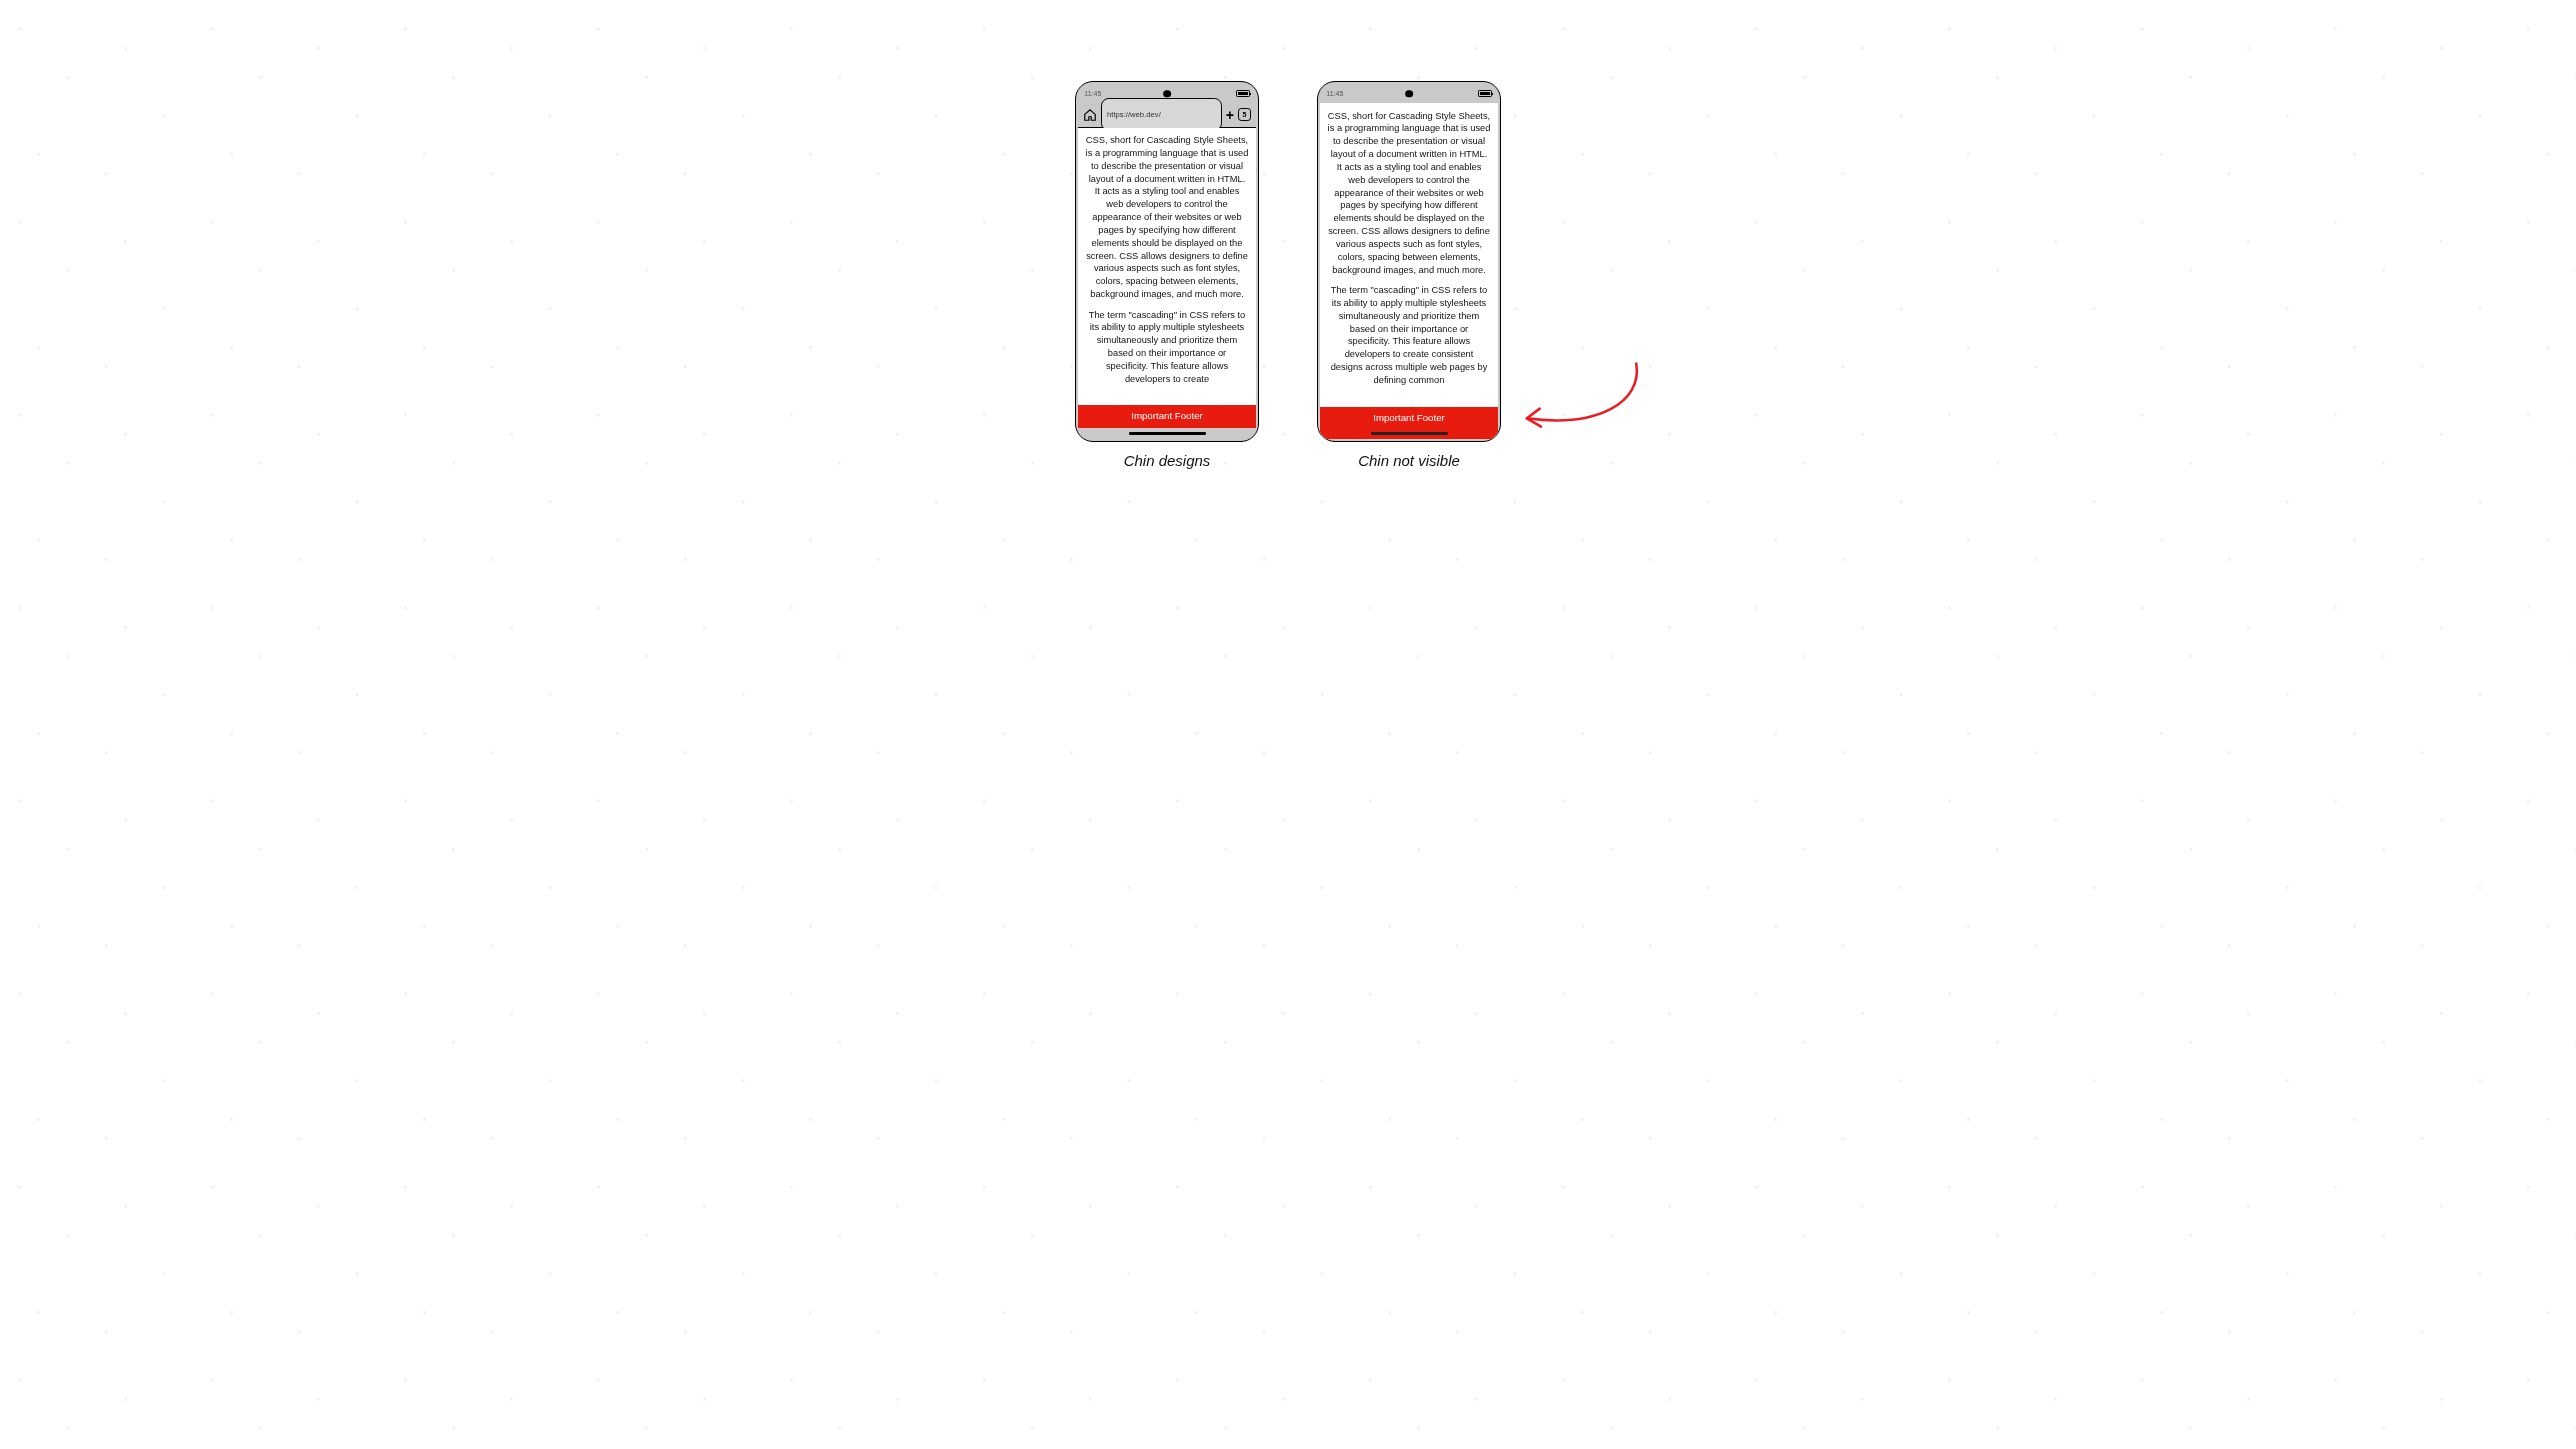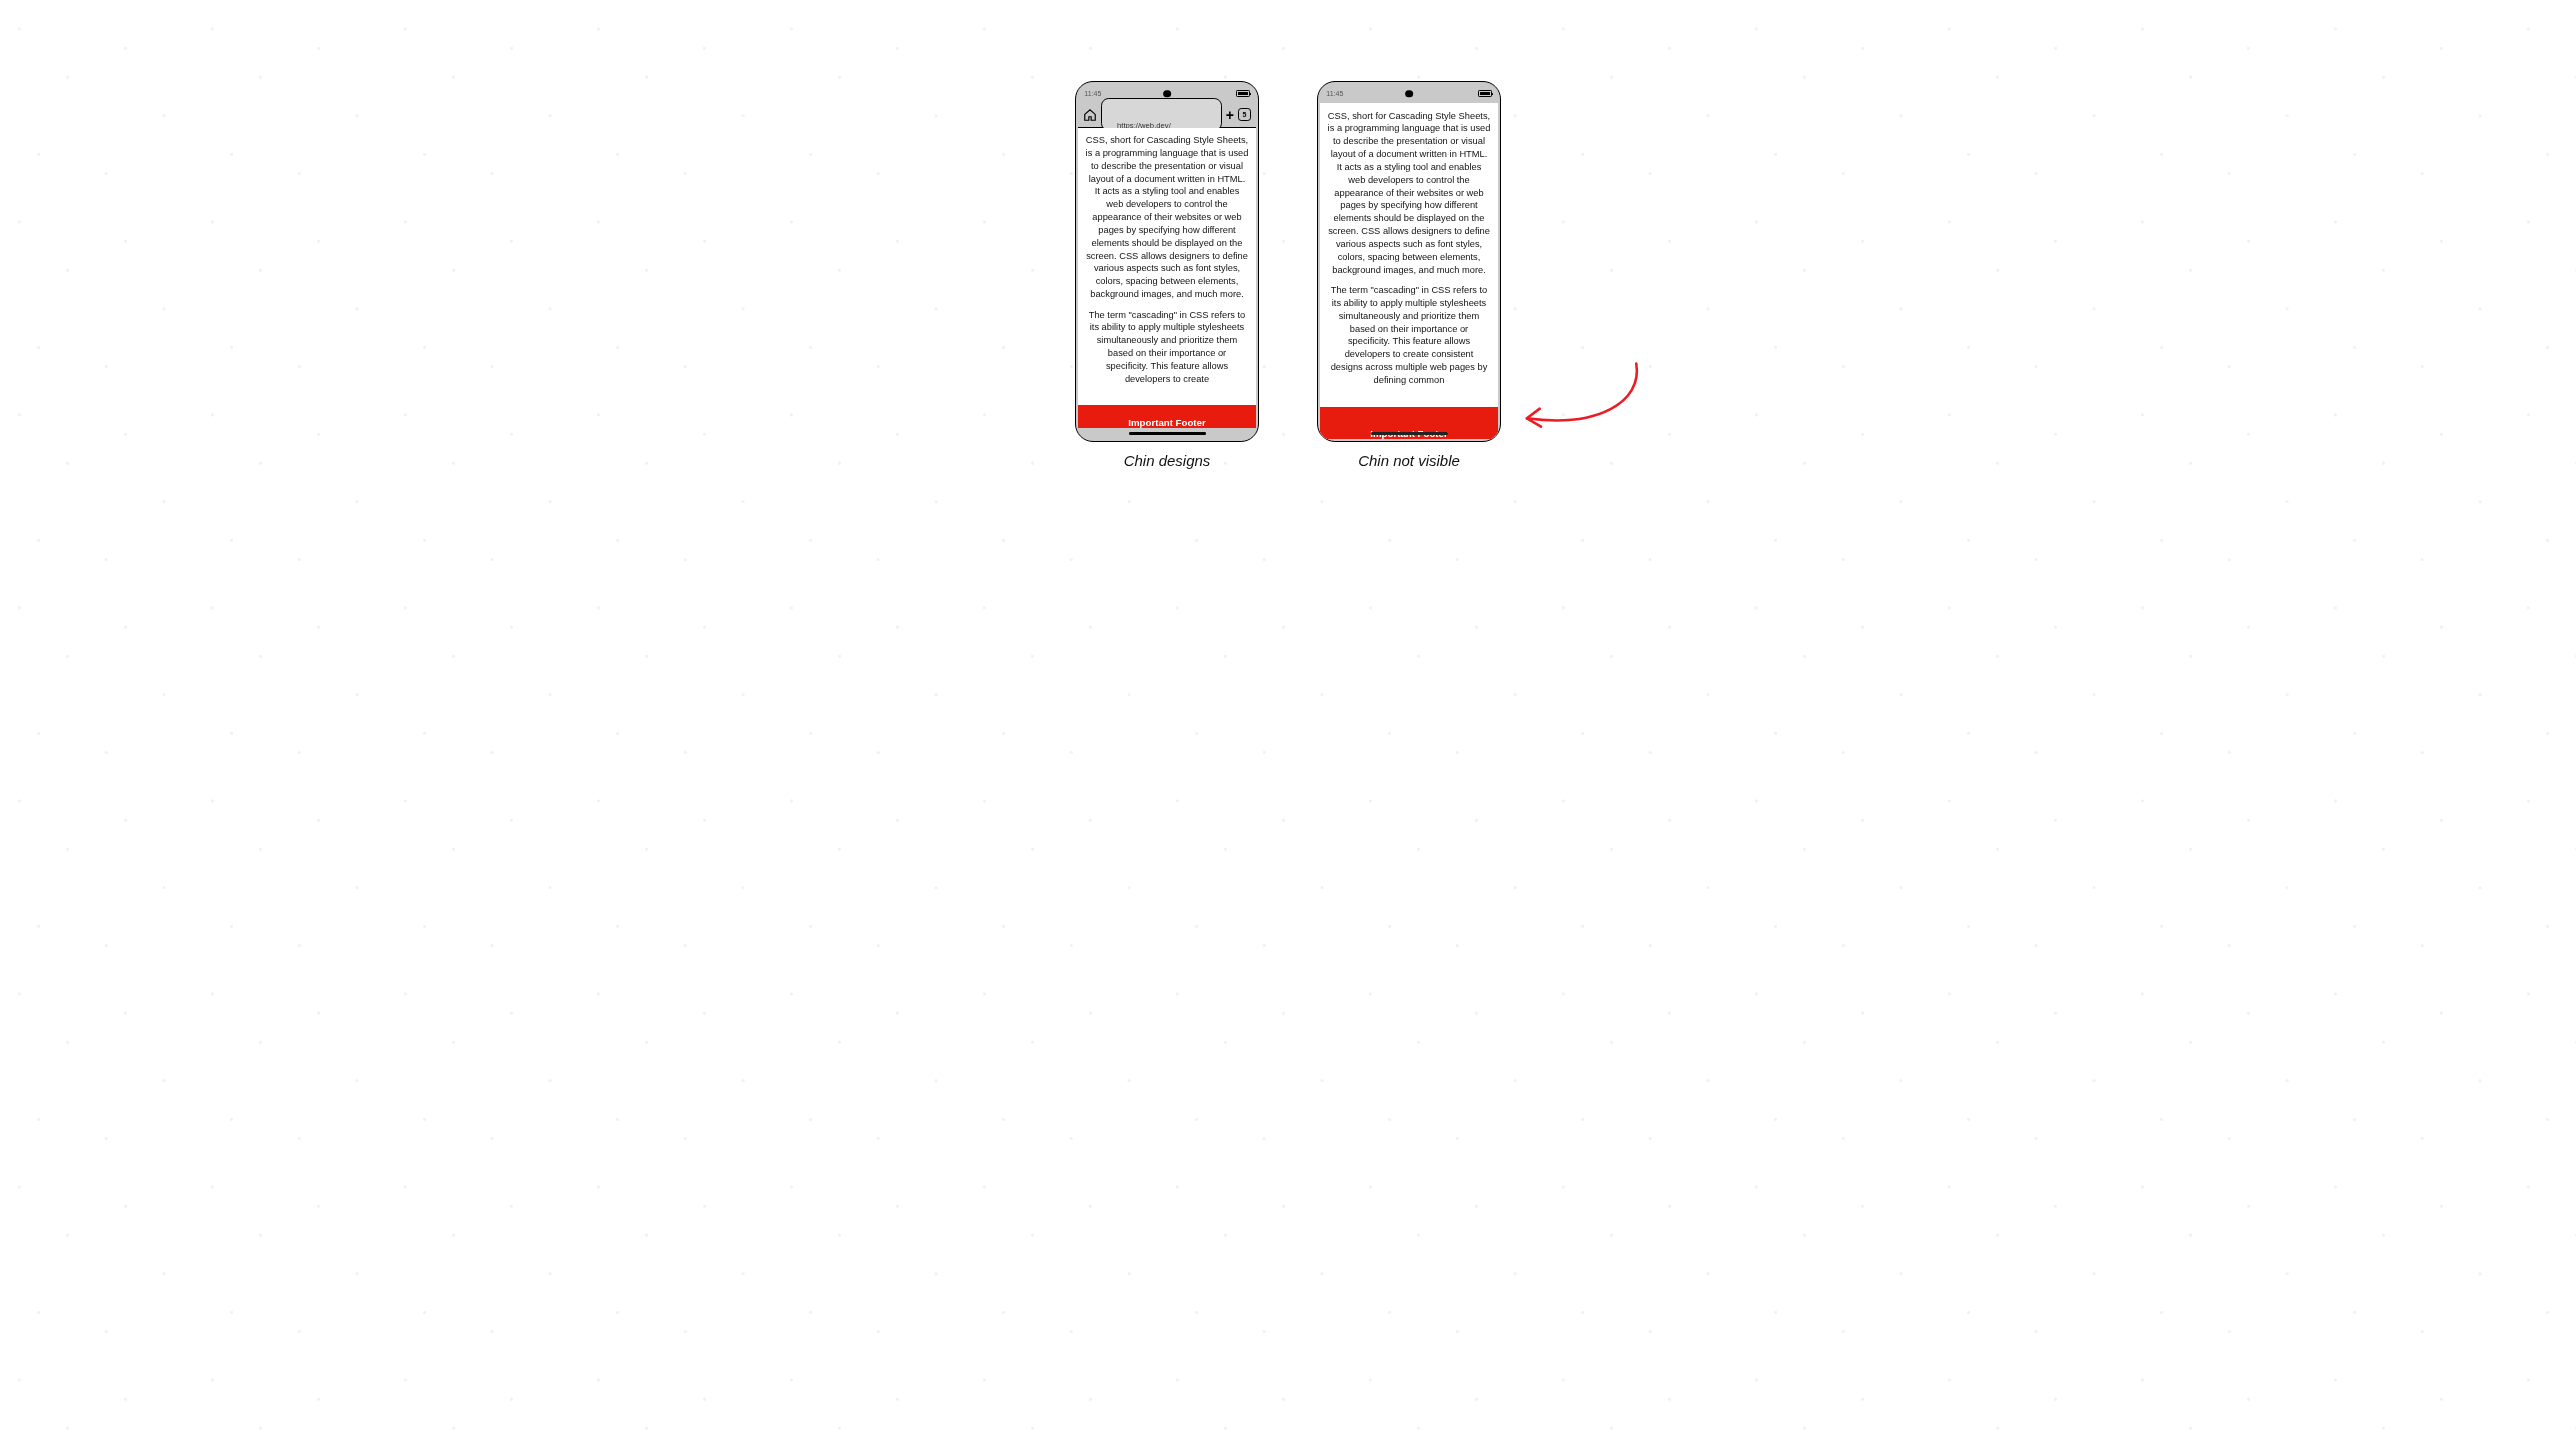--- a/index.html
+++ b/index.html
@@ -93,22 +93,22 @@
     border-bottom: 1.3px solid #000;
   }
   .home-icon svg { width: 14px; height: 14px; display: block; }
   .addressbar {
     flex: 1;
     height: 33px;
     border: 1.3px solid #000;
     border-radius: 7.7px;
     background: #d7d7d7;
     font-size: 7.7px;
-    display: flex; align-items: flex-end;
-    padding: 0 15px;
+    display: flex; align-items: center;
+    padding: 0 5px;
     color: #333;
   }
   .plus-icon { font-size: 14px; font-weight: 600; line-height: 1; }
   .tab-count {
     width: 13px; height: 13px;
     border: 1.3px solid #000; border-radius: 3.2px;
     font-size: 7px; font-weight: 700;
     display: flex; align-items: center; justify-content: center;
   }
 
@@ -128,23 +128,23 @@
     color: #111;
     overflow: hidden;
     position: relative;
     text-align: center;
   }
   .content p { margin-bottom: 7.7px; }
 
   .footer {
     background: #e81c0e;
     color: #fff;
-    font-weight: 700;
+    font-weight: 400;
     font-size: 9.7px;
-    display: flex; align-items: flex-end; justify-content: center;
+    display: flex; align-items: flex-start; justify-content: center;
     padding-top: 5.2px;
   }
   .phone-a .footer { height: 23px; }
   .phone-b .footer { height: 32px; }
 
   .chin {
     height: 11.6px;
     display: flex; align-items: center; justify-content: center;
   }
   .chin .bar {

